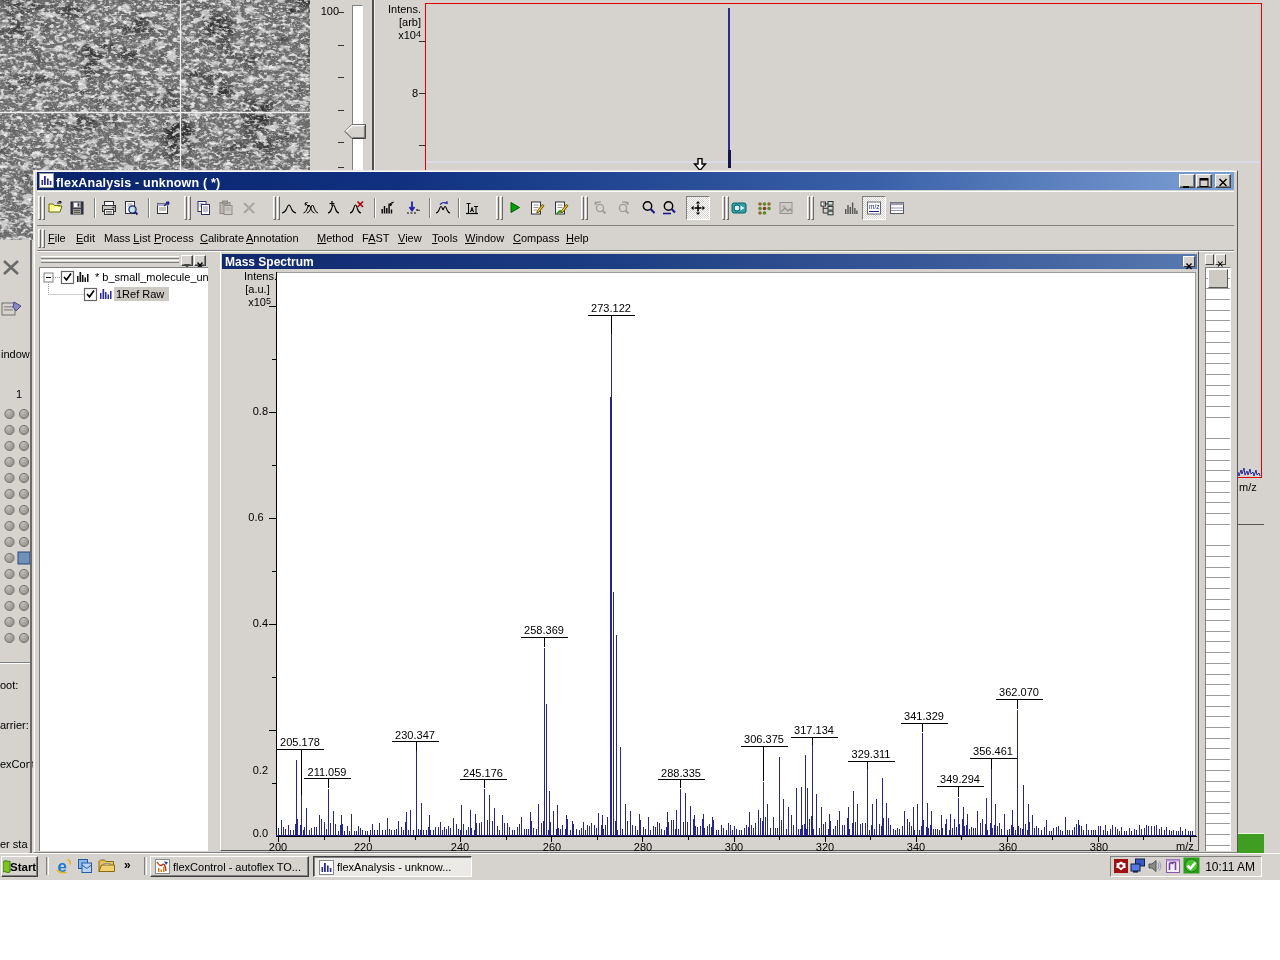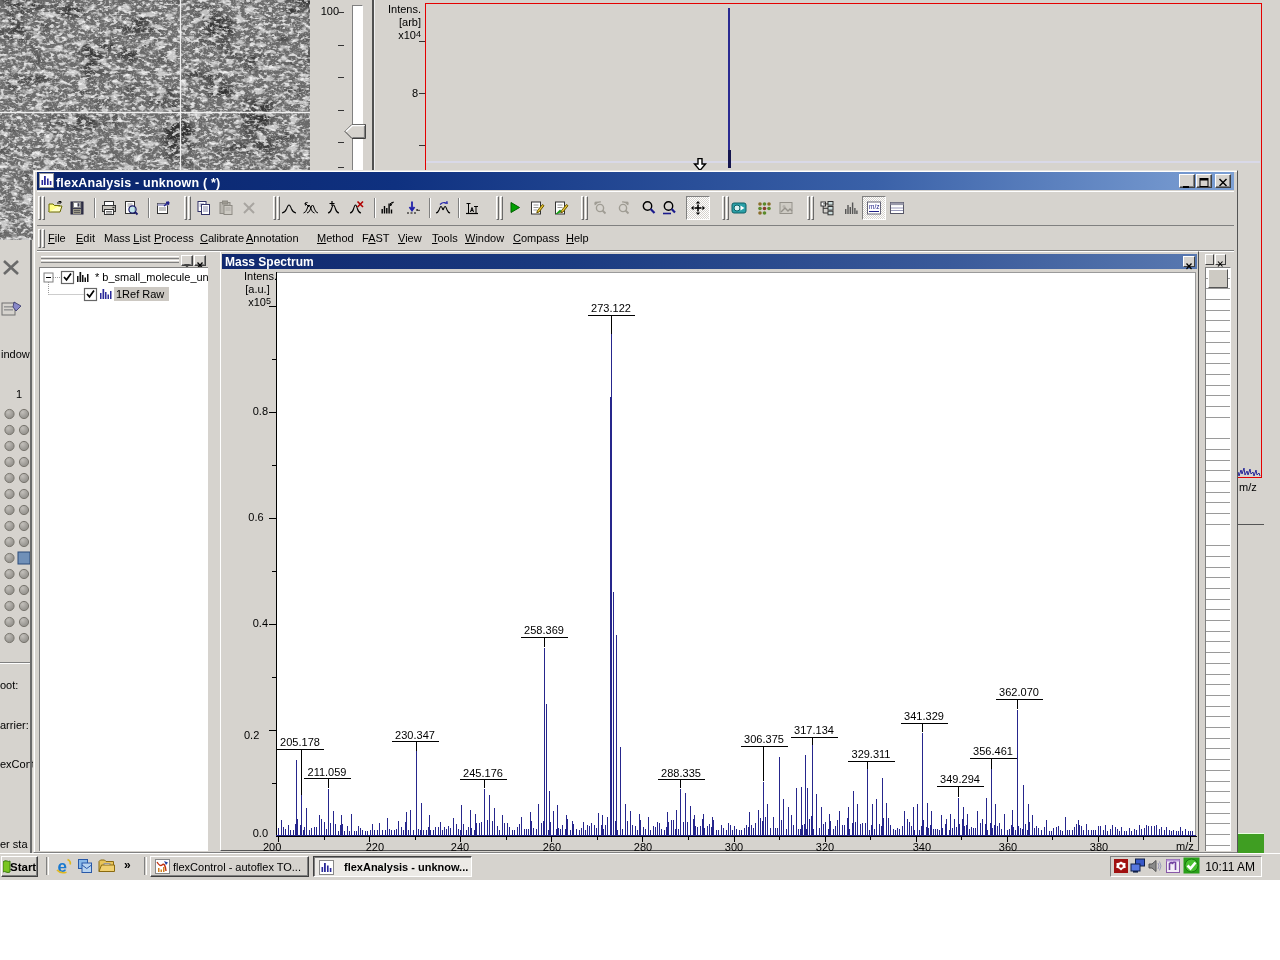--- a/index.html
+++ b/index.html
@@ -531,21 +531,21 @@
 <div class="abs" style="left:276px;top:272px;width:920px;height:564px;background:#fff;border-top:1px solid #9a9a9a;border-right:1px solid #9a9a9a"></div>
 <div class="abs" style="left:276px;top:272px;width:1px;height:565px;background:#000"></div>
 <div class="abs" style="left:276px;top:836px;width:921px;height:1px;background:#000"></div>
 
 <div class="abs t11" style="left:244px;top:270px;width:27px;text-align:right">Intens.</div>
 <div class="abs t11" style="left:244px;top:283px;width:27px;text-align:center">[a.u.]</div>
 <div class="abs t11" style="left:238px;top:296px;width:33px;text-align:right">x10<span style="font-size:9px;vertical-align:2px">5</span></div>
 <div class="abs t11" style="left:244px;top:405px;width:24px;text-align:right">0.8</div>
 <div class="abs t11" style="left:244px;top:511px;width:24px;text-align:center">0.6</div>
 <div class="abs t11" style="left:244px;top:617px;width:24px;text-align:right">0.4</div>
-<div class="abs t11" style="left:244px;top:729px;width:24px;">0.2</div>
+<div class="abs t11" style="left:244px;top:764px;width:24px;text-align:right">0.2</div>
 <div class="abs t11" style="left:244px;top:827px;width:24px;text-align:right">0.0</div>
 <svg class="abs" width="10" height="600" style="left:267px;top:250px">
 <g stroke="#000">
       <line x1="2" y1="56.5" x2="9" y2="56.5"></line>
       <line x1="2" y1="162.5" x2="9" y2="162.5"></line>
       <line x1="2" y1="268.5" x2="9" y2="268.5"></line>
       <line x1="2" y1="374.5" x2="9" y2="374.5"></line>
       <line x1="2" y1="480.5" x2="9" y2="480.5"></line>
 <line x1="5" y1="109.5" x2="9" y2="109.5"></line>
       <line x1="5" y1="215.5" x2="9" y2="215.5"></line>
@@ -574,28 +574,28 @@
       <line x1="327.5" y1="0" x2="327.5" y2="3"></line>
       <line x1="418.5" y1="0" x2="418.5" y2="3"></line>
       <line x1="509.5" y1="0" x2="509.5" y2="3"></line>
       <line x1="600.5" y1="0" x2="600.5" y2="3"></line>
       <line x1="691.5" y1="0" x2="691.5" y2="3"></line>
       <line x1="782.5" y1="0" x2="782.5" y2="3"></line>
       <line x1="873.5" y1="0" x2="873.5" y2="3"></line>
     </g>
 </svg>
 
-<div class="abs t11" style="left:263px;top:841px;width:30px;text-align:left">200</div>
-<div class="abs t11" style="left:354px;top:841px;width:30px;text-align:right">220</div>
+<div class="abs t11" style="left:263px;top:841px;width:30px;text-align:center">200</div>
+<div class="abs t11" style="left:354px;top:841px;width:30px;text-align:left">220</div>
 <div class="abs t11" style="left:445px;top:841px;width:30px;text-align:center">240</div>
 <div class="abs t11" style="left:537px;top:841px;width:30px;text-align:center">260</div>
 <div class="abs t11" style="left:628px;top:841px;width:30px;text-align:center">280</div>
 <div class="abs t11" style="left:719px;top:841px;width:30px;text-align:center">300</div>
 <div class="abs t11" style="left:810px;top:841px;width:30px;text-align:center">320</div>
-<div class="abs t11" style="left:901px;top:841px;width:30px;text-align:right">340</div>
+<div class="abs t11" style="left:901px;top:841px;width:30px;text-align:center">340</div>
 <div class="abs t11" style="left:993px;top:841px;width:30px;text-align:center">360</div>
 <div class="abs t11" style="left:1084px;top:841px;width:30px;text-align:center">380</div>
 <div class="abs t11" style="left:1176px;top:840px">m/z</div>
 <svg width="980" height="600" viewBox="0 0 980 600" style="position:absolute;left:216px;top:250px">
 <g transform="translate(-216,-250)">
 <path d="M278.7 836V827.5M281.1 836V820.2M283.4 836V826.9M285.9 836V829.4M288.3 836V825.3M290.9 836V829.7M293.1 836V829.7M295.8 836V824.4M297.7 836V818.9M300.5 836V825.0M303.0 836V829.5M304.9 836V826.7M306.9 836V829.4M309.0 836V829.8M311.4 836V827.6M314.0 836V826.8M316.5 836V827.0M319.1 836V827.4M321.2 836V818.6M324.1 836V821.8M326.6 836V828.7M328.7 836V828.9M330.7 836V823.2M333.0 836V825.4M335.3 836V823.9M338.0 836V830.7M340.1 836V824.5M342.4 836V823.6M344.7 836V830.6M347.2 836V826.2M349.3 836V830.6M351.6 836V823.8M354.2 836V830.6M356.3 836V830.6M358.3 836V826.0M360.3 836V828.4M362.7 836V830.4M365.3 836V830.5M367.8 836V830.6M370.1 836V830.3M372.2 836V823.7M374.9 836V830.0M377.6 836V830.3M379.9 836V823.2M382.4 836V830.1M385.2 836V829.8M387.3 836V824.5M389.5 836V829.4M391.5 836V830.1M394.0 836V829.6M396.4 836V828.9M398.8 836V821.4M401.1 836V827.0M403.8 836V829.9M405.9 836V822.3M408.5 836V829.6M410.6 836V825.0M413.4 836V829.8M416.2 836V822.8M418.7 836V828.5M420.7 836V830.2M423.5 836V829.6M426.0 836V829.6M428.7 836V826.8M430.9 836V829.9M433.4 836V830.1M435.6 836V827.2M438.3 836V826.6M440.4 836V822.1M442.5 836V829.6M444.7 836V827.2M446.7 836V829.2M448.9 836V825.6M450.9 836V828.0M453.7 836V817.9M456.2 836V823.8M458.6 836V829.4M460.6 836V829.6M463.3 836V823.6M466.1 836V829.6M468.6 836V826.8M471.2 836V828.4M474.0 836V829.5M476.4 836V823.0M479.2 836V823.0M481.7 836V822.0M484.5 836V828.1M487.0 836V819.7M489.7 836V827.5M492.4 836V820.5M494.8 836V824.9M497.1 836V825.5M499.5 836V829.5M502.0 836V817.6M504.8 836V823.2M507.0 836V823.0M509.5 836V827.3M512.1 836V829.5M514.7 836V829.6M517.2 836V827.2M519.3 836V824.3M521.7 836V825.5M524.5 836V829.1M526.4 836V828.8M528.9 836V829.3M531.0 836V820.5M533.5 836V827.6M536.2 836V828.6M538.8 836V829.4M541.1 836V822.5M543.8 836V821.1M546.1 836V826.0M548.3 836V829.6M550.6 836V821.9M553.3 836V824.1M556.1 836V828.9M558.2 836V827.5M560.4 836V829.3M562.6 836V825.4M565.0 836V828.7M567.7 836V818.9M570.0 836V829.7M572.0 836V821.2M573.9 836V824.1M576.4 836V828.7M579.0 836V829.8M581.0 836V827.5M583.0 836V822.0M585.1 836V829.6M587.1 836V825.3M589.4 836V825.9M591.9 836V823.2M594.7 836V825.1M596.8 836V827.6M598.9 836V830.0M601.2 836V824.7M603.3 836V829.2M605.5 836V824.9M607.9 836V826.1M610.5 836V828.4M613.1 836V821.4M615.1 836V820.9M617.7 836V829.8M620.0 836V825.9M622.8 836V828.5M625.2 836V821.9M627.9 836V820.7M630.2 836V825.6M632.3 836V824.6M635.0 836V825.7M637.5 836V829.5M640.3 836V820.0M643.1 836V827.0M645.7 836V828.9M648.5 836V822.4M650.7 836V829.9M653.0 836V826.4M655.6 836V827.1M657.6 836V822.4M659.5 836V822.6M661.6 836V828.5M664.2 836V829.6M666.3 836V826.8M668.9 836V821.8M671.4 836V819.7M673.8 836V819.6M675.8 836V829.3M678.2 836V828.9M680.8 836V825.2M683.1 836V821.8M685.6 836V828.7M687.8 836V821.7M690.6 836V829.3M693.3 836V819.2M695.7 836V826.1M697.8 836V826.6M700.1 836V825.7M702.1 836V819.2M704.5 836V828.0M707.1 836V826.2M709.5 836V824.4M711.4 836V826.5M713.7 836V819.5M716.5 836V829.8M718.8 836V830.2M721.1 836V824.6M723.9 836V828.4M726.1 836V830.1M728.6 836V822.9M730.6 836V825.1M732.5 836V830.1M734.7 836V826.3M736.9 836V829.3M739.3 836V830.3M741.9 836V830.3M744.3 836V828.1M746.4 836V824.9M748.7 836V827.0M751.0 836V824.9M753.1 836V828.4M755.6 836V823.0M758.0 836V818.3M760.4 836V818.2M762.6 836V820.9M765.2 836V817.0M767.4 836V827.6M770.2 836V828.3M773.0 836V817.4M775.0 836V828.2M777.6 836V828.1M779.6 836V818.8M781.9 836V819.8M783.9 836V826.6M786.5 836V829.0M788.6 836V822.2M791.3 836V815.2M793.4 836V825.3M796.0 836V825.3M798.5 836V828.5M800.5 836V828.9M802.4 836V824.5M804.8 836V824.3M806.9 836V828.5M809.0 836V818.6M811.8 836V816.4M813.8 836V829.0M816.6 836V825.9M819.2 836V827.5M821.5 836V825.1M823.8 836V823.7M825.8 836V821.8M828.4 836V828.6M830.8 836V821.0M833.1 836V828.5M835.1 836V826.4M837.0 836V819.9M839.7 836V823.6M842.4 836V824.8M844.7 836V825.2M847.1 836V817.9M849.7 836V828.8M852.4 836V822.9M855.1 836V821.5M857.4 836V819.8M860.1 836V823.7M862.7 836V822.5M865.0 836V823.3M867.0 836V828.2M869.3 836V829.6M871.5 836V824.7M874.0 836V829.0M876.8 836V824.2M879.0 836V824.3M881.5 836V826.2M883.7 836V817.5M886.2 836V823.6M888.8 836V817.9M890.8 836V825.0M893.4 836V828.8M895.6 836V829.6M897.7 836V827.9M899.7 836V829.1M902.5 836V826.4M904.9 836V819.2M907.3 836V818.6M909.8 836V822.4M911.8 836V825.8M914.4 836V829.8M917.1 836V829.5M919.5 836V829.5M921.9 836V825.6M923.8 836V819.7M926.1 836V826.7M928.6 836V828.3M930.8 836V825.0M933.2 836V828.9M935.8 836V828.8M937.7 836V829.1M939.6 836V829.5M942.2 836V828.1M945.0 836V823.5M946.9 836V818.8M949.7 836V829.7M952.5 836V827.7M954.8 836V819.1M956.9 836V826.7M959.7 836V823.9M962.1 836V819.0M964.7 836V825.7M966.7 836V825.4M969.1 836V829.3M971.0 836V826.7M973.1 836V827.6M975.6 836V827.5M977.7 836V826.0M980.0 836V823.0M982.4 836V818.6M985.2 836V823.7M987.4 836V829.7M990.1 836V822.9M992.6 836V828.4M994.7 836V824.5M997.2 836V825.9M999.7 836V823.4M1001.7 836V829.1M1004.6 836V820.3M1007.3 836V829.8M1009.2 836V829.0M1011.5 836V825.4M1013.6 836V826.5M1015.5 836V829.7M1018.1 836V826.4M1020.6 836V828.2M1022.9 836V829.3M1025.1 836V823.5M1027.8 836V829.7M1029.8 836V822.4M1032.3 836V823.1M1034.4 836V827.8M1036.6 836V825.8M1038.8 836V827.5M1041.7 836V829.9M1044.1 836V826.6M1046.8 836V829.3M1049.1 836V830.6M1051.8 836V830.6M1053.8 836V828.3M1056.1 836V827.2M1058.3 836V826.2M1060.3 836V830.3M1062.8 836V830.6M1065.0 836V826.8M1067.6 836V830.1M1069.6 836V829.7M1072.2 836V829.7M1074.2 836V827.0M1076.6 836V824.4M1079.4 836V824.5M1081.7 836V825.9M1083.9 836V829.9M1086.2 836V824.2M1088.9 836V830.2M1091.2 836V829.7M1093.4 836V829.5M1095.7 836V830.4M1098.1 836V826.0M1100.5 836V825.5M1103.0 836V830.4M1105.6 836V824.9M1107.7 836V830.7M1110.1 836V828.9M1112.6 836V824.8M1115.1 836V826.6M1117.0 836V828.9M1119.7 836V830.8M1121.7 836V827.3M1124.4 836V830.8M1126.9 836V830.7M1129.5 836V828.1M1131.6 836V830.5M1134.2 836V829.1M1136.9 836V829.8M1139.1 836V824.7M1141.6 836V829.3M1144.0 836V827.5M1146.6 836V825.4M1148.9 836V826.4M1151.4 836V826.1M1154.0 836V826.3M1156.8 836V824.9M1159.3 836V829.1M1161.8 836V826.7M1164.1 836V829.7M1166.2 836V827.3M1169.0 836V829.9M1171.1 836V830.6M1173.4 836V830.3M1176.2 836V830.8M1178.4 836V830.8M1180.9 836V826.9M1182.9 836V830.8M1185.3 836V828.6M1188.0 836V830.9M1190.0 836V830.6M1192.2 836V830.5M296.2 836V760.2M306.3 836V808.4M319.0 836V814.8M333.2 836V810.6M341.8 836V814.8M351.4 836V813.7M387.4 836V817.5M406.1 836V812.1M410.2 836V809.5M421.2 836V803.1M429.4 836V814.8M461.8 836V805.3M470.9 836V809.5M475.4 836V813.7M489.1 836V795.2M494.1 836V808.4M502.8 836V814.8M521.5 836V816.9M530.2 836V812.1M538.8 836V804.2M546.1 836V703.5M549.3 836V791.0M553.4 836V810.6M557.5 836V805.3M566.6 836V814.8M598.1 836V812.7M602.7 836V814.8M607.2 836V816.9M613.6 836V592.2M616.1 836V634.6M620.9 836V747.0M625.5 836V804.2M630.0 836V810.6M639.2 836V813.7M648.3 836V816.9M667.0 836V812.1M676.1 836V809.5M685.7 836V792.5M690.2 836V806.3M694.8 836V814.8M703.4 836V813.7M712.6 836V816.9M749.5 836V812.1M758.2 836V809.5M767.7 836V804.2M779.1 836V757.0M783.7 836V798.9M788.3 836V806.9M796.9 836V787.8M801.5 836V787.2M805.8 836V754.9M807.9 836V788.3M816.5 836V793.6M821.1 836V806.9M829.8 836V813.7M839.3 836V810.6M848.5 836V806.9M853.0 836V791.0M857.6 836V804.2M872.2 836V804.2M876.7 836V798.9M882.2 836V777.7M886.3 836V803.1M904.5 836V810.6M913.7 836V806.9M917.8 836V804.2M927.3 836V803.1M931.9 836V810.6M941.0 836V814.8M950.1 836V813.7M963.4 836V806.9M967.9 836V813.7M977.5 836V810.6M986.6 836V797.8M995.7 836V804.2M1004.9 836V813.7M1012.2 836V809.5M1023.8 836V785.1M1028.1 836V804.2M1032.7 836V814.8M1046.4 836V820.1M1065.1 836V816.9M1078.7 836V820.1M610.2 836V397M301.6 836V795.2M328.4 836V788.8M416.4 836V751.2M484.0 836V788.8M544.2 836V647.9M611.4 836V334.1M680.8 836V788.8M763.1 836V781.9M812.1 836V745.4M867.7 836V769.2M922.5 836V732.6M958.8 836V797.8M991.5 836V769.2M1017.0 836V709.9" stroke="#26268c" stroke-width="1" fill="none" shape-rendering="crispEdges"></path>
 <line x1="276" y1="835.5" x2="1196" y2="835.5" stroke="#26268c" stroke-width="1" shape-rendering="crispEdges"></line>
 <text x="300" y="746" font-size="11px" fill="#000" text-anchor="middle" font-family="Liberation Sans, sans-serif">205.178</text>
 <line x1="276.5" y1="749.5" x2="323.5" y2="749.5" stroke="#000" stroke-width="1" shape-rendering="crispEdges"></line>
 <line x1="301.6" y1="750.0" x2="301.6" y2="794.7" stroke="#000" stroke-width="1" shape-rendering="crispEdges"></line>
@@ -696,21 +696,21 @@
 <div class="abs" style="left:313px;top:856px;width:159px;height:21px;background:#eceae6;border:1px solid;border-color:#404040 #fff #fff #404040;box-shadow:inset 1px 1px 0 #808080">
 <svg class="abs" width="15" height="15" style="left:5px;top:3px" viewBox="0 0 15 15">
       <rect x="0.5" y="0.5" width="14" height="14" fill="#fff" stroke="#888"></rect>
       <g fill="#2a2a9a">
         <rect x="2.5" y="7" width="1.6" height="5"></rect>
         <rect x="5" y="3" width="1.8" height="9"></rect>
         <rect x="8" y="5.5" width="1.6" height="6.5"></rect>
         <rect x="10.8" y="8" width="1.6" height="4"></rect>
       </g>
     </svg>
-<div class="abs" style="left:30px;top:4px;font-size:11px;font-weight:bold;white-space:nowrap">flexAnalysis - unknow...</div>
+<div class="abs" style="left:23px;top:4px;font-size:11px;font-weight:normal;white-space:nowrap">flexAnalysis - unknow...</div>
 </div>
 
 <div class="abs" style="left:1110px;top:856px;width:152px;height:21px;border:1px solid;border-color:#808080 #fff #fff #808080"></div>
 <svg class="abs" width="16" height="16" style="left:1113px;top:858px" viewBox="0 0 16 16">
     <rect x="1" y="1" width="14" height="14" fill="#a01010"></rect>
     <path d="M8 3.5 Q10.5 5.5 12.5 5 Q12 8 13 9.5 Q9.5 10 8 12.5 Q6.5 10 3 9.5 Q4 8 3.5 5 Q5.5 5.5 8 3.5" fill="#fff"></path>
     <circle cx="8" cy="8" r="1.8" fill="#a01010"></circle>
   </svg>
 <svg class="abs" width="16" height="16" style="left:1130px;top:858px" viewBox="0 0 16 16">
     <rect x="5.5" y="1" width="9" height="7" fill="#3858c8" stroke="#102048"></rect>

